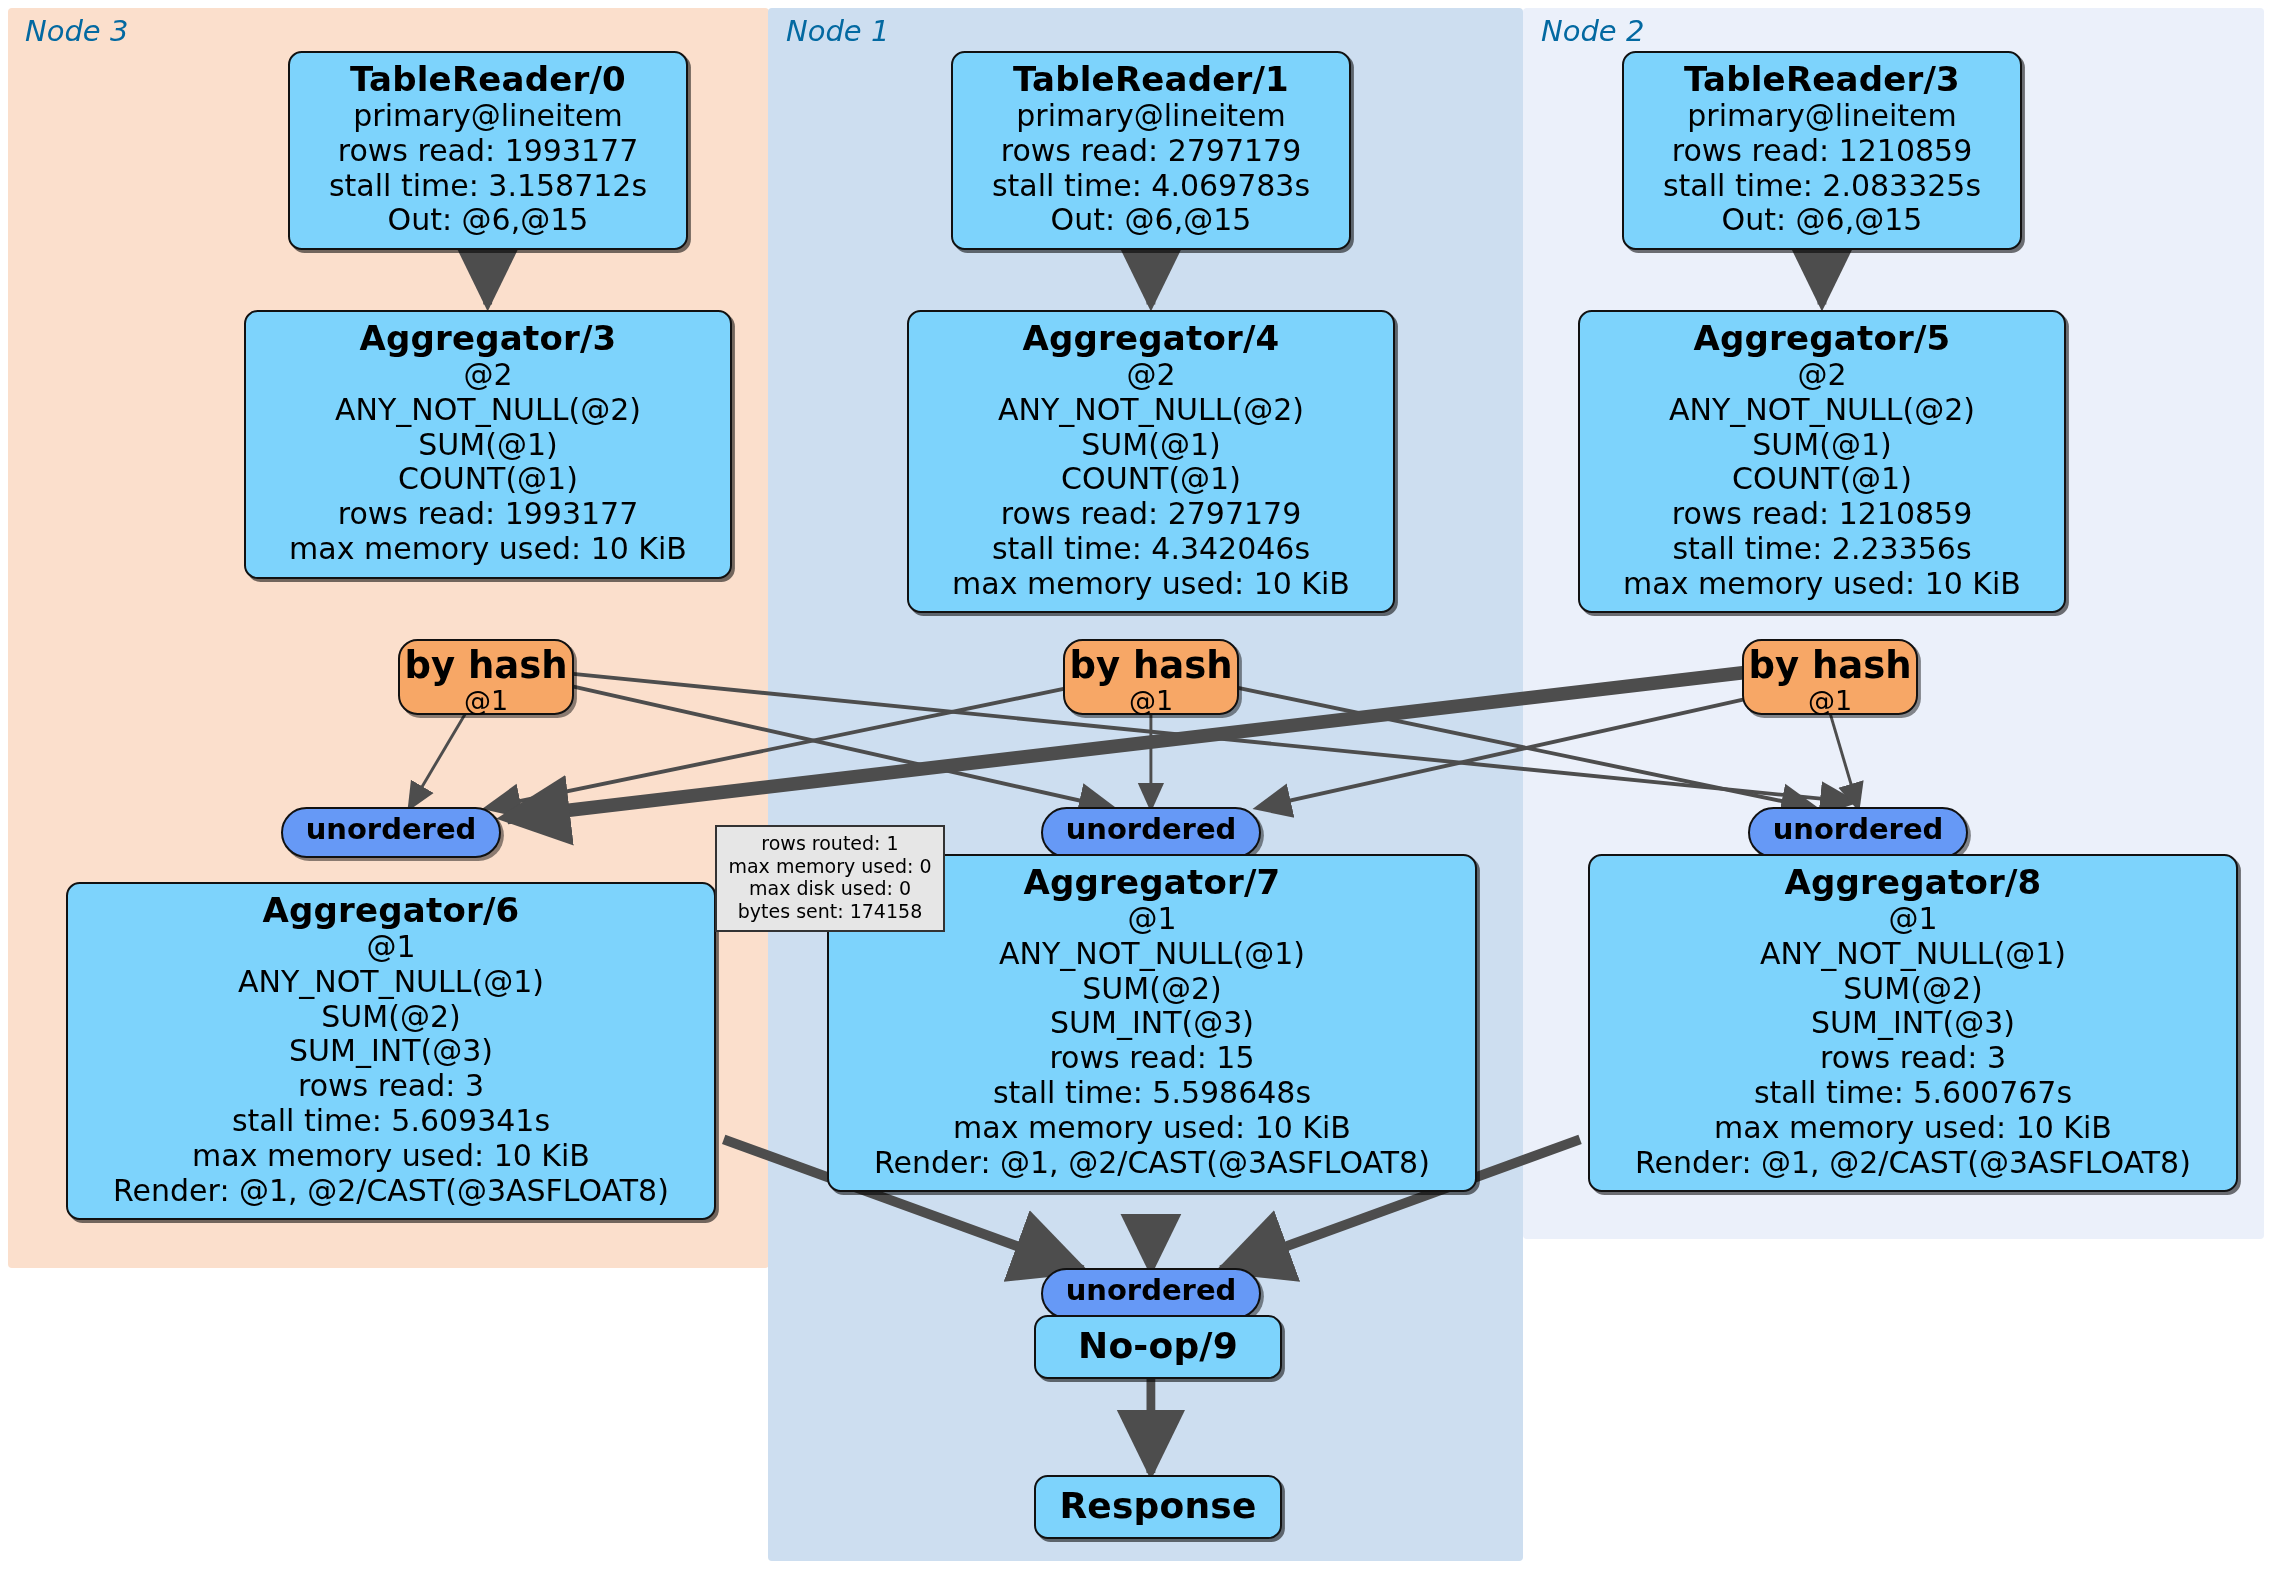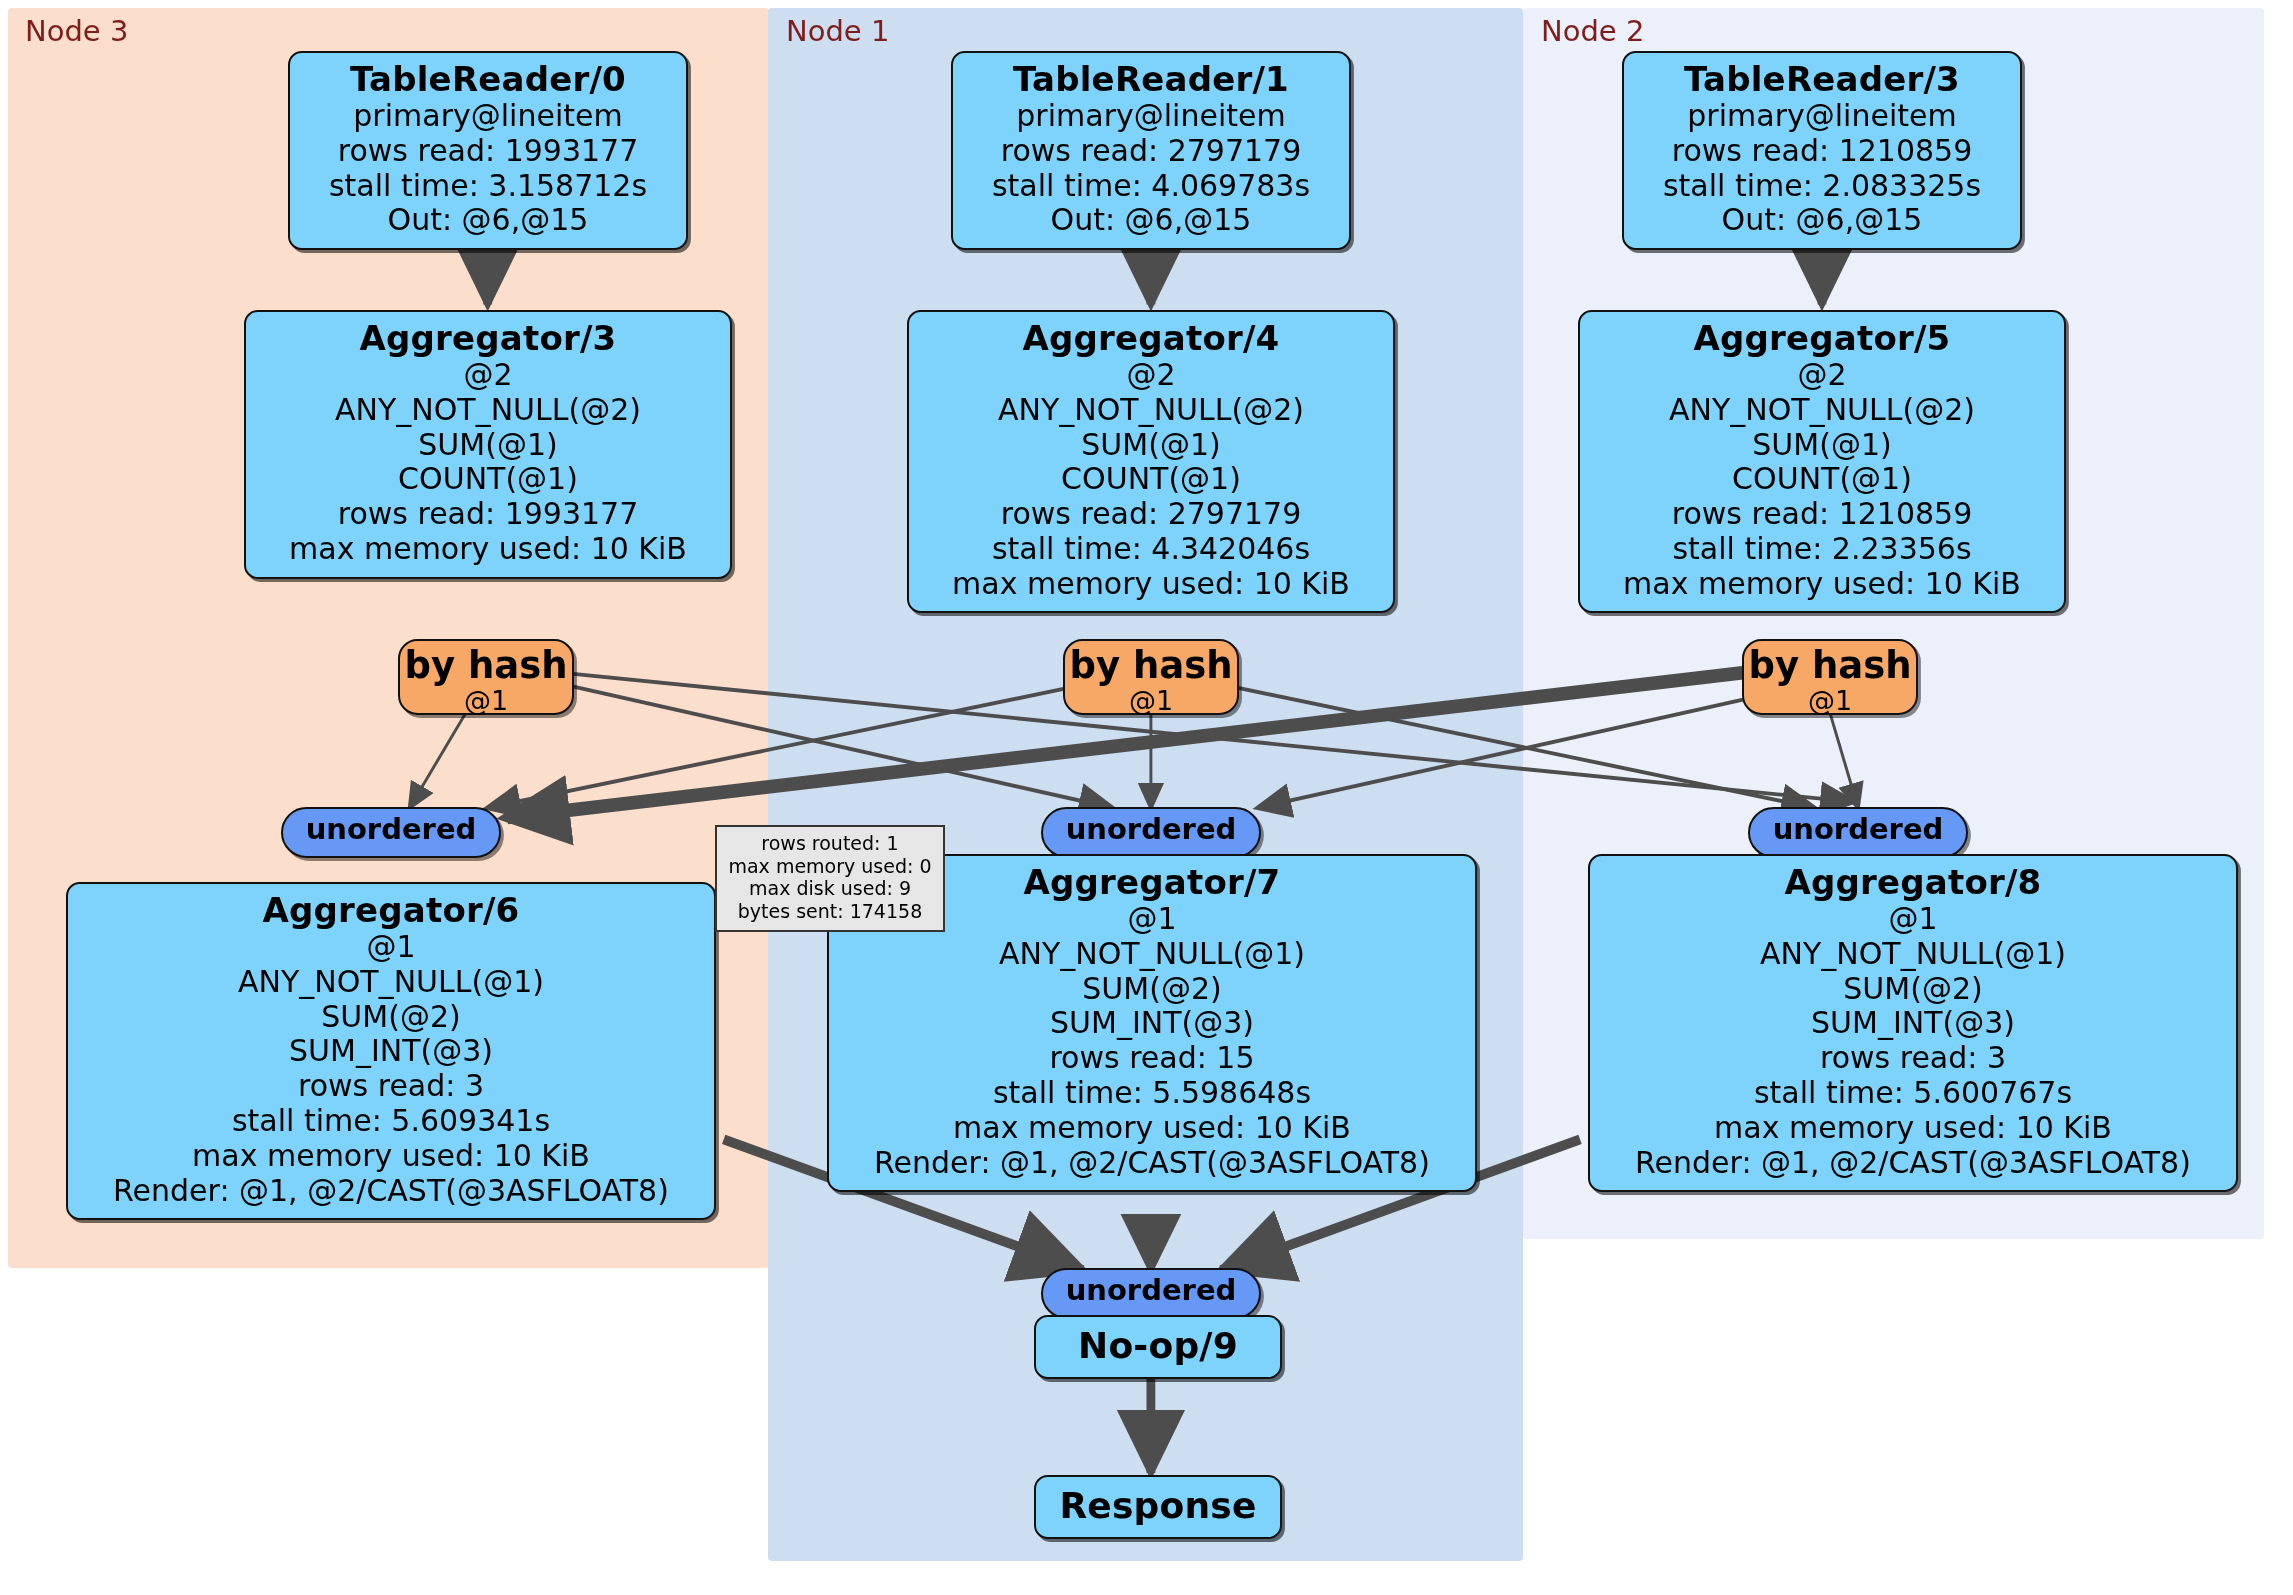--- a/index.html
+++ b/index.html
@@ -19,23 +19,24 @@
   }
 
   
   .panel {
     position: absolute;
     border-radius: 3.9px;
   }
   .panel-label {
     position: absolute;
     font-size: 29px;
-    color: #7f1d1d;
+    color: #0369a1;
     font-family: "DejaVu Sans", "Liberation Sans", sans-serif;
     white-space: nowrap;
+    font-style: italic;
   }
 
   
   #edges {
     position: absolute;
     left: 0; top: 0;
     width: 2294px;
     height: 1596px;
     pointer-events: none;
   }
@@ -314,21 +315,21 @@
     <div class="ln">SUM_INT(@3)</div>
     <div class="ln">rows read: 3</div>
     <div class="ln">stall time: 5.600767s</div>
     <div class="ln">max memory used: 10 KiB</div>
     <div class="ln">Render: @1, @2/CAST(@3ASFLOAT8)</div>
   </div>
 
   <div class="tooltip" style="left:715px; top:825px; width:230px;">
     <div class="ln">rows routed: 1</div>
     <div class="ln">max memory used: 0</div>
-    <div class="ln">max disk used: 9</div>
+    <div class="ln">max disk used: 0</div>
     <div class="ln">bytes sent: 174158</div>
   </div>
 
   <div class="pill unord" style="left:1041px; top:1268px; width:220px; height:51px;">
     <div class="t1">unordered</div>
   </div>
 
   <div class="proc compact" style="left:1027px; top:1315px; width:248px;">
     <div class="title">No-op/9</div>
   </div>

